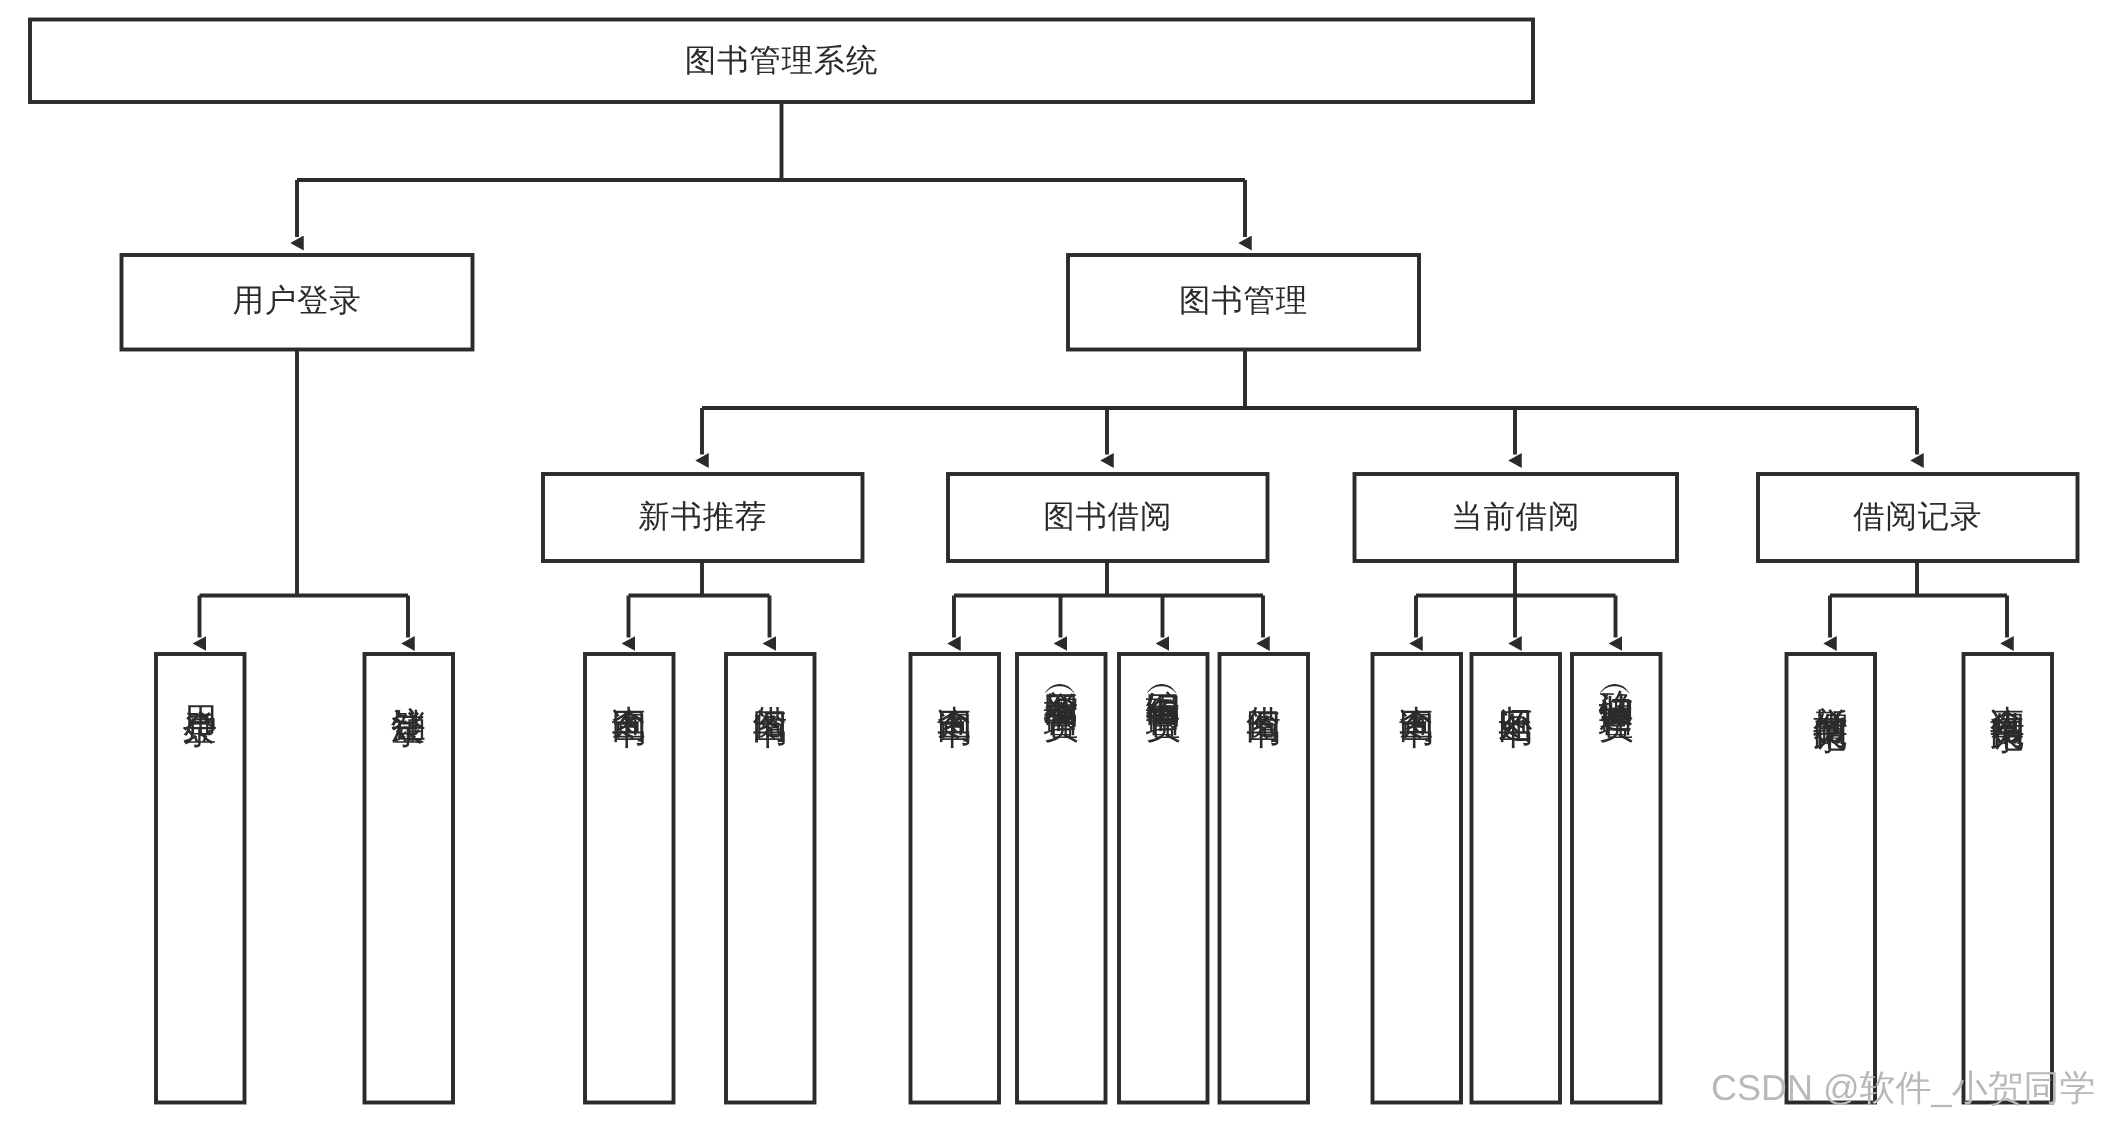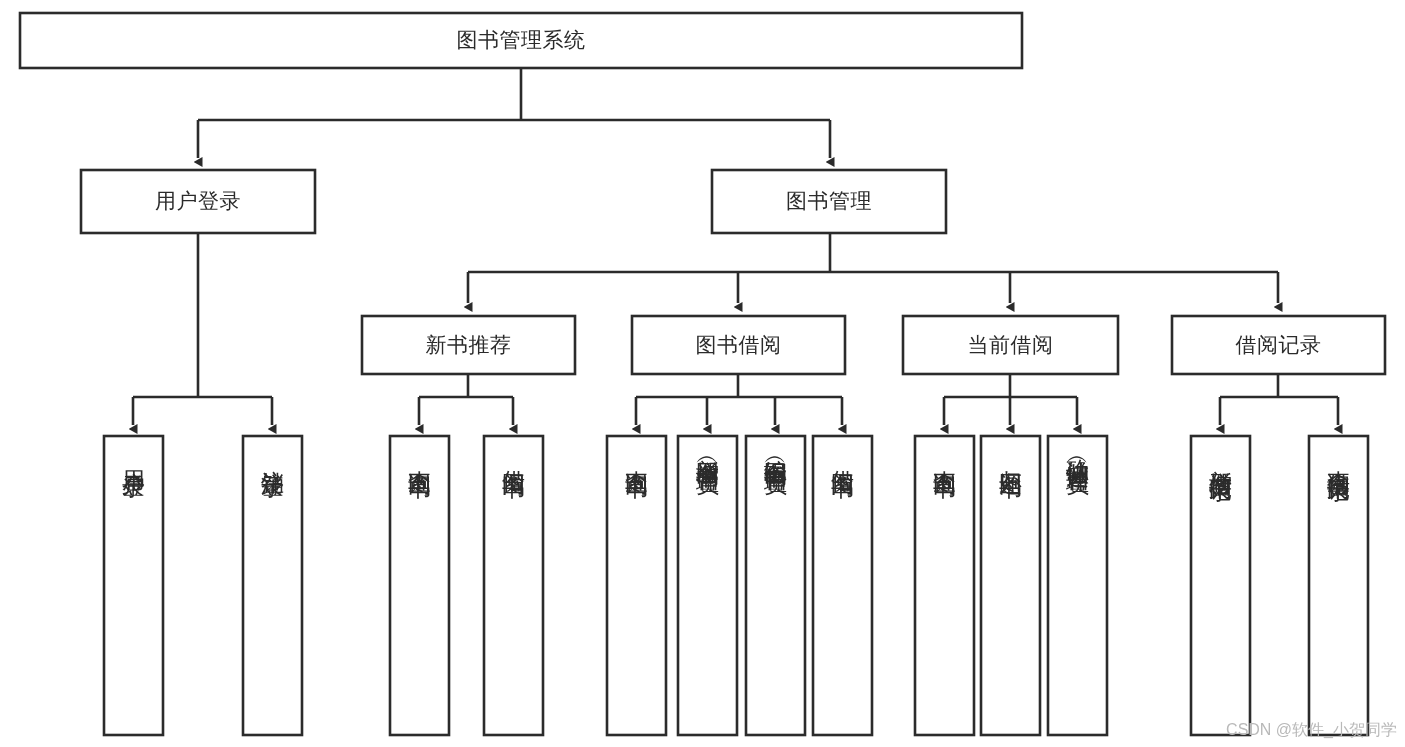--- a/index.html
+++ b/index.html
@@ -44,21 +44,21 @@
     fill: #2b2b2b;
     text-anchor: middle;
     dominant-baseline: middle;
     letter-spacing: 0.5px;
   }
   .watermark-text {
     position: absolute;
     right: 8px;
     bottom: 6px;
     font-family: "Liberation Sans", "DejaVu Sans", sans-serif;
-    font-size: 16px;
+    font-size: 24px;
     color: #b9b9b9;
     white-space: nowrap;
     pointer-events: none;
     user-select: none;
   }
   .vlabel-wrap {
     position: absolute;
     display: flex;
     align-items: flex-start;
     justify-content: center;

